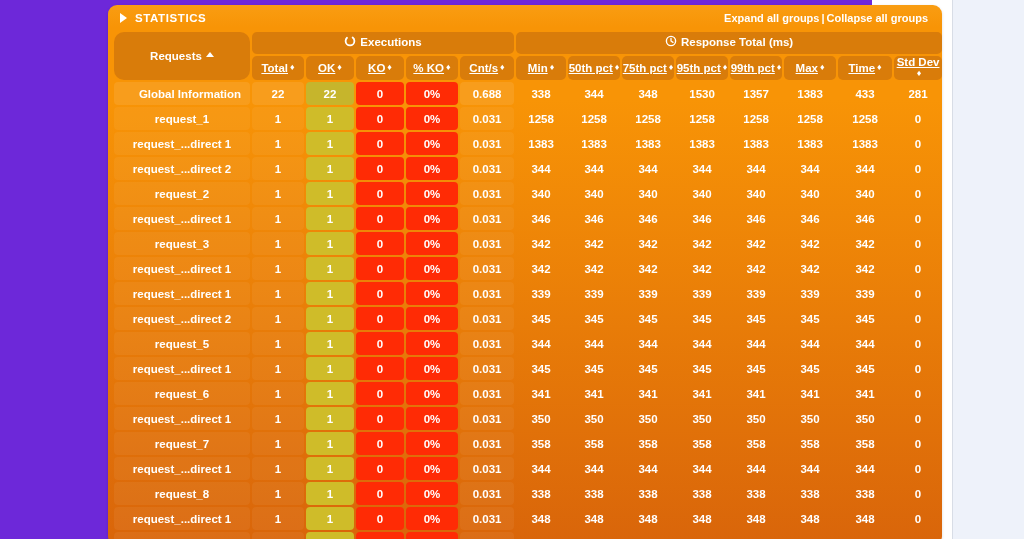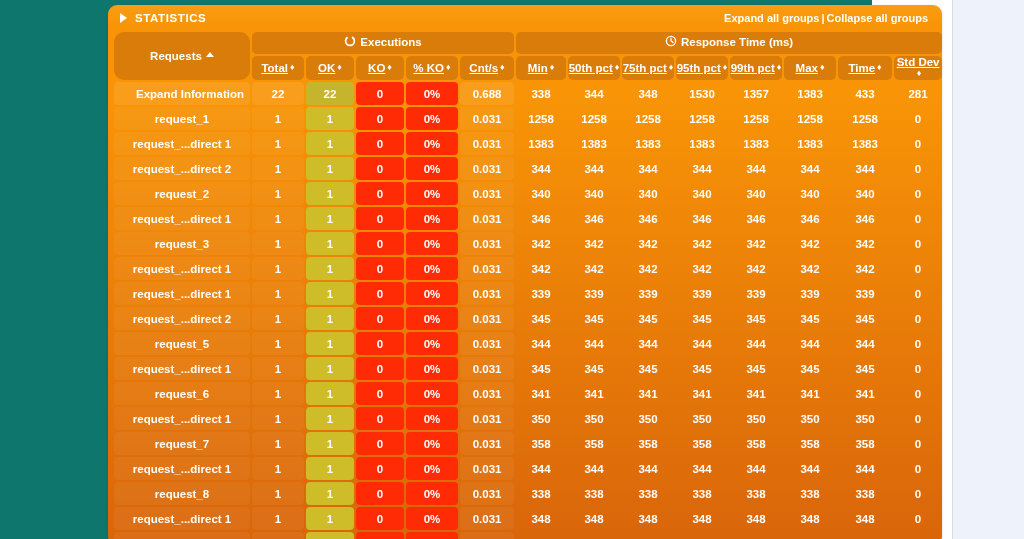--- a/index.html
+++ b/index.html
@@ -7,21 +7,21 @@
     margin: 0; padding: 0;
     width: 1024px; height: 539px;
     overflow: hidden;
     background: #ffffff;
     font-family: "Liberation Sans", sans-serif;
   }
   #root {
     position: relative;
     width: 872px;
     height: 539px;
-    background: #0f766e;
+    background: #6d28d9;
   }
   
   .right-pane {
     position: absolute;
     left: 952px; top: 0;
     width: 72px; height: 539px;
     background: #eef2fa;
     border-left: 1px solid #d8dde6;
   }
 
@@ -256,42 +256,42 @@
                     <circle cx="6" cy="6" r="4.4" fill="none" stroke="#ffffff" stroke-width="1.8" stroke-dasharray="17 6" stroke-linecap="round"></circle>
                   </svg>
               </span><span>Executions</span>
             </th>
             <th class="grp" colspan="8">
               <span class="clock-icon">
                 <svg width="12" height="12" viewBox="0 0 12 12">
                     <circle cx="6" cy="6" r="4.6" fill="none" stroke="#ffffff" stroke-width="1.4"></circle>
                     <path d="M6 3.3V6l2 1.4" fill="none" stroke="#ffffff" stroke-width="1.3" stroke-linecap="round"></path>
                   </svg>
-              </span><span>Response Time (ms)</span>
+              </span><span>Response Total (ms)</span>
             </th>
           </tr>
           <tr>
             <th class="col"><span>Total</span><span class="sort-arrows">♦</span></th>
             <th class="col"><span>OK</span><span class="sort-arrows">♦</span></th>
             <th class="col"><span>KO</span><span class="sort-arrows">♦</span></th>
             <th class="col"><span>% KO</span><span class="sort-arrows">♦</span></th>
             <th class="col"><span>Cnt/s</span><span class="sort-arrows">♦</span></th>
             <th class="col"><span>Min</span><span class="sort-arrows">♦</span></th>
             <th class="col"><span>50th pct</span><span class="sort-arrows">♦</span></th>
             <th class="col"><span>75th pct</span><span class="sort-arrows">♦</span></th>
             <th class="col"><span>95th pct</span><span class="sort-arrows">♦</span></th>
             <th class="col"><span>99th pct</span><span class="sort-arrows">♦</span></th>
             <th class="col"><span>Max</span><span class="sort-arrows">♦</span></th>
             <th class="col"><span>Time</span><span class="sort-arrows">♦</span></th>
             <th class="col"><span>Std Dev</span><span class="sort-arrows">♦</span></th>
           </tr>
         </thead>
         <tbody id="tbody">
             <tr class="row global-row">
-              <td class="name global">Expand Information</td>
+              <td class="name global">Global Information</td>
               <td class="num">22</td>
               <td class="ok">22</td>
               <td class="ko">0</td>
               <td class="pko">0%</td>
               <td class="num">0.688</td>
               <td class="plain">338</td>
               <td class="plain">344</td>
               <td class="plain">348</td>
               <td class="plain">1530</td>
               <td class="plain">1357</td>

